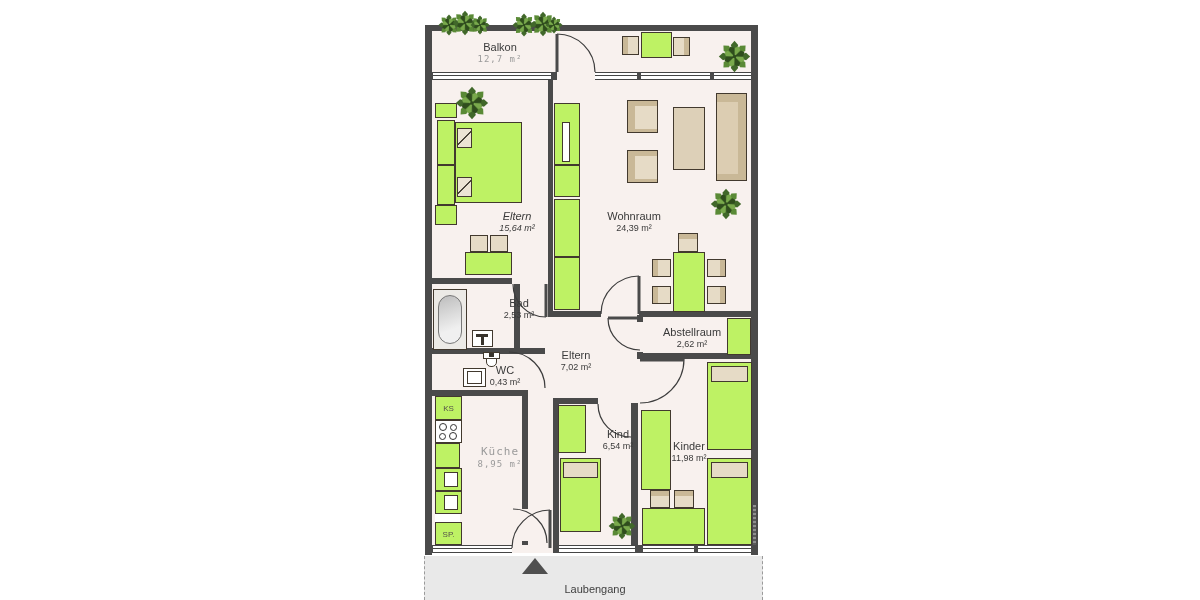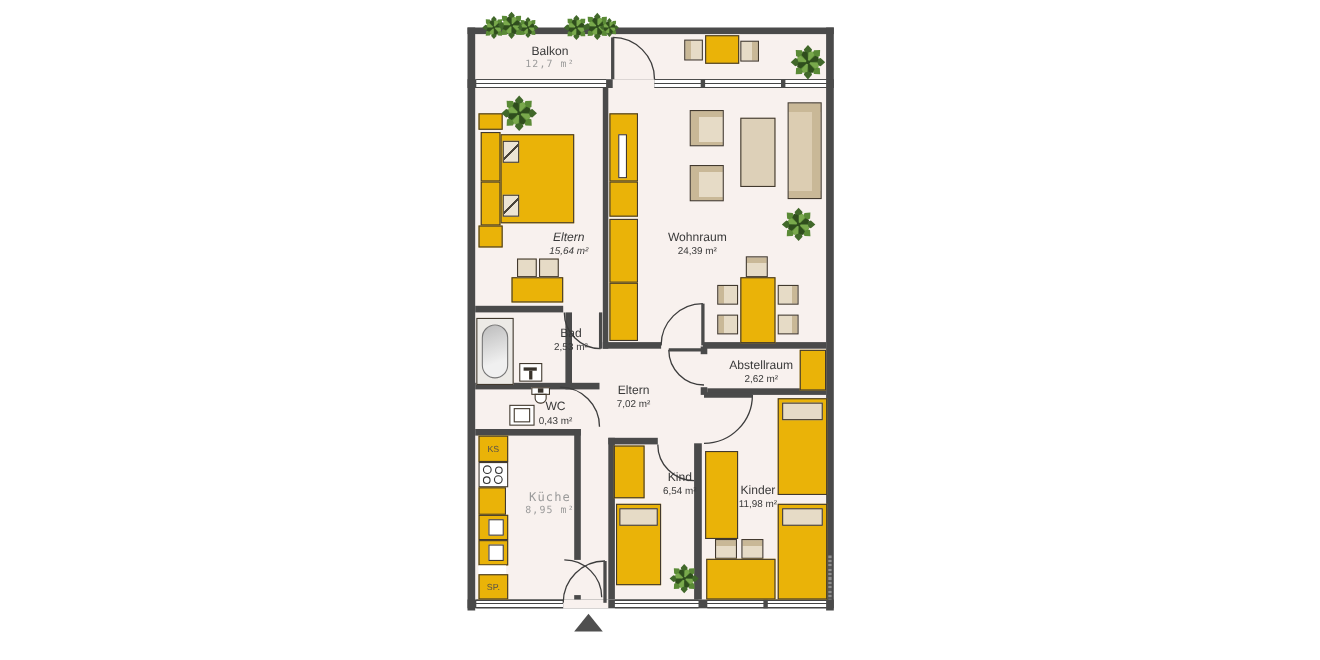--- a/index.html
+++ b/index.html
@@ -2,21 +2,21 @@
 <html><head>
 <meta charset="utf-8">
 <style>
   html,body{margin:0;padding:0;background:#fff;}
   #canvas{position:relative;width:1200px;height:600px;background:#ffffff;overflow:hidden;
           font-family:"Liberation Sans",sans-serif;}
   .abs{position:absolute;box-sizing:border-box;}
   .wall{position:absolute;background:#4a4a4a;}
   .floor{position:absolute;background:#f8f1ee;}
   .winh{position:absolute;background:linear-gradient(to bottom,#454545 0 1px,#ffffff 1px 3px,#454545 3px 4px,#ffffff 4px 7px,#454545 7px 8px);}
-  .f{position:absolute;box-sizing:border-box;background:#eab308;border:1.5px solid #42392e;}
+  .f{position:absolute;box-sizing:border-box;background:#bef264;border:1.5px solid #42392e;}
   .f2{position:absolute;box-sizing:border-box;background:#e6dbc6;border:1.5px solid #42392e;}
   .wh{position:absolute;box-sizing:border-box;background:#ffffff;border:1.5px solid #42392e;}
   .dk{position:absolute;background:#38332c;}
   .lbl{position:absolute;font-size:11px;color:#3a3a3a;text-align:center;line-height:1.15;white-space:nowrap;transform:translateX(-50%);}
   .val{font-size:9px;}
   .muted{color:#9b9b9b;font-family:"DejaVu Sans Mono",monospace;letter-spacing:1px;}
   .cablbl{position:absolute;width:100%;text-align:center;font-size:8px;color:#55504a;top:50%;transform:translateY(-50%);}
   #laubengang{position:absolute;left:424px;top:556px;width:337px;height:44px;background:#e9e9e9;
               border-left:1px dashed #9a9a9a;border-right:1px dashed #9a9a9a;}
   #laubengang .lbl{font-size:11px;color:#3f3f3f;}
@@ -258,15 +258,18 @@
     <div>Kind</div>
     <div class="val">6,54 m²</div>
   </div>
   <div class="lbl" style="left:689px;top:440px;">
     <div>Kinder</div>
     <div class="val">11,98 m²</div>
   </div>
 
   <div class="wm" style="left:753px;top:505px;height:40px;"></div>
 
+  <div id="laubengang">
+    <div class="lbl" style="left:170px;top:27px;">Laubengang</div>
+  </div>
   <div class="arrow-up" style="left:522px;top:558px;"></div>
 
 </div>
 
 </body></html>

